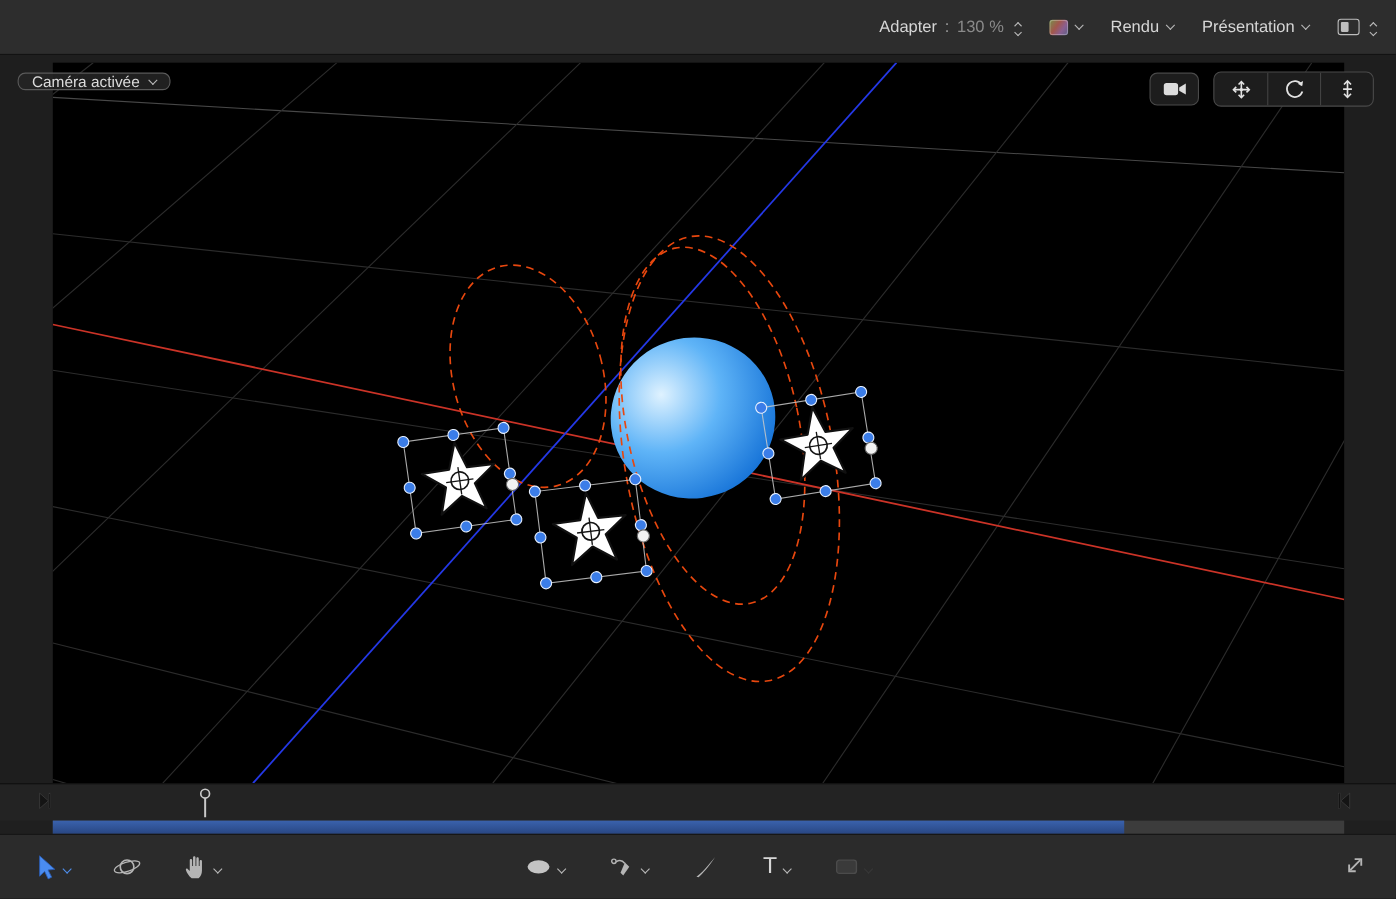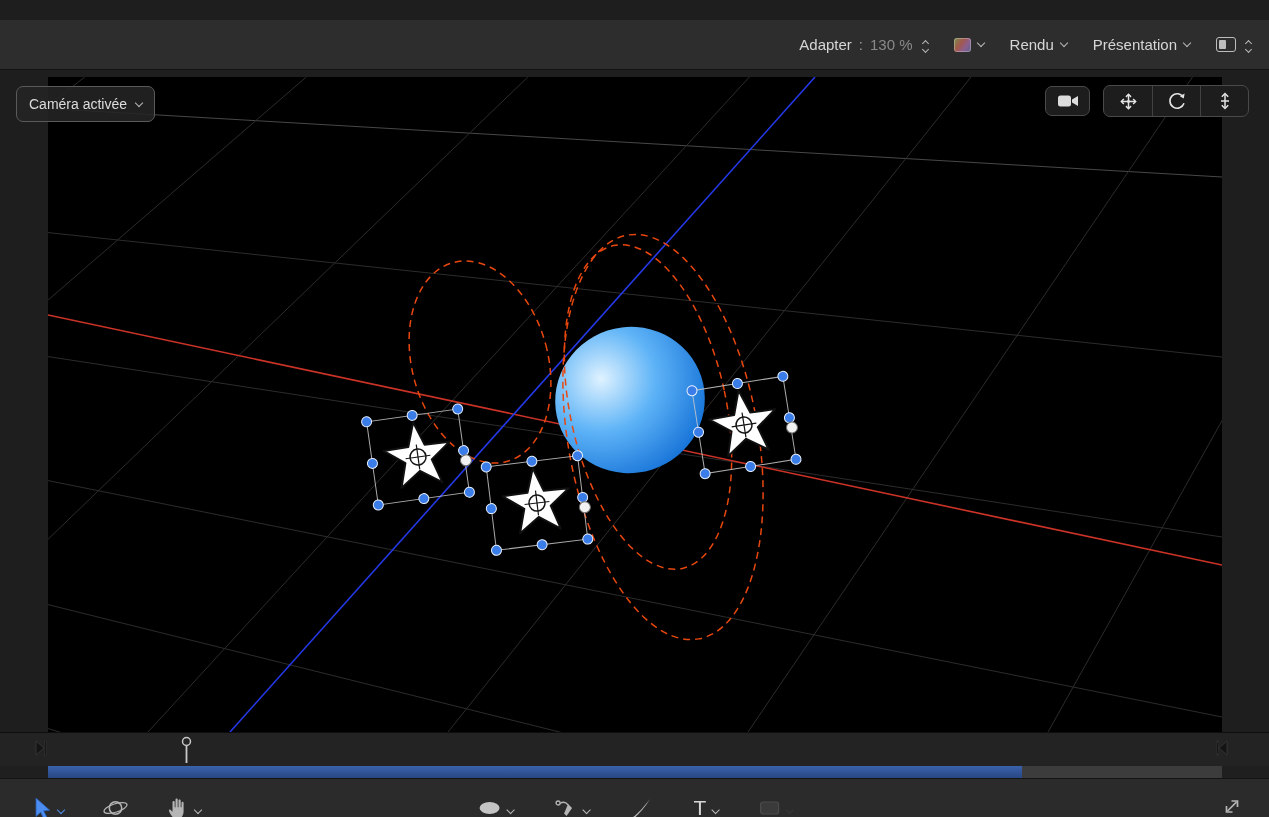--- a/index.html
+++ b/index.html
@@ -2,21 +2,21 @@
 <html><head>
 <meta charset="utf-8">
 <style>
   html,body{margin:0;padding:0;width:1269px;height:817px;background:#1e1e1e;overflow:hidden;
     font-family:"Liberation Sans",sans-serif;-webkit-font-smoothing:antialiased;}
   *{box-sizing:border-box;}
 
   
   .top-toolbar{height:50px;background:#2d2d2d;border-bottom:1px solid #121212;
     display:flex;align-items:center;justify-content:flex-end;gap:26px;padding:0 18px;
-    color:#d6d6d6;font-size:15px;margin-top:20px;}
+    color:#d6d6d6;font-size:15px;}
   .tb-group{display:flex;align-items:center;gap:7px;cursor:default;}
   .zoom-sep{color:#9a9a9a;}
   .zoom-val{color:#8a8a8a;}
   .chv{display:inline-block;width:6px;height:6px;border-right:1.7px solid #b9b9b9;
     border-bottom:1.7px solid #b9b9b9;transform:rotate(45deg);margin-top:-3px;}
   .chv.up{transform:rotate(-135deg);margin-top:3px;}
   .chv.sm{width:5px;height:5px;}
   .chv.blue{border-color:#4f8fee;}
   .chv.dim{border-color:#5c5c5c;}
   .stepper{display:inline-flex;flex-direction:column;align-items:center;gap:4px;margin-left:3px;}
@@ -24,21 +24,21 @@
     background:linear-gradient(125deg,#76904a,#a2574d 40%,#8a5f90 68%,#5b5f86);
     box-shadow:inset 0 0 0 1px rgba(255,255,255,.28);}
   .layout-ico{width:20px;height:15px;border:1.5px solid #bdbdbd;border-radius:3px;position:relative;}
   .layout-ico::after{content:'';position:absolute;left:2px;top:2px;bottom:2px;width:7px;
     background:#bdbdbd;border-radius:1px;}
 
   
   .canvas-area{position:relative;height:662px;background:#1e1e1e;}
   .canvas-black{position:absolute;left:48px;top:7px;width:1174px;height:655px;background:#000;}
   .canvas-black svg{display:block;width:100%;height:100%;}
-  .camera-btn{position:absolute;left:16px;top:16px;height:36px;padding:0 12px;
+  .camera-btn{position:absolute;left:16px;top:16px;height:16px;padding:0 12px;
     display:flex;align-items:center;gap:9px;border:1px solid #5a5a5a;border-radius:7px;
     background:rgba(36,36,36,.88);color:#dcdcdc;font-size:14px;cursor:default;}
   .view-tools{position:absolute;top:15px;right:20px;display:flex;gap:13px;align-items:center;}
   .vt-btn{height:30px;min-width:45px;display:flex;align-items:center;justify-content:center;
     border:1px solid #4a4a4a;border-radius:7px;background:#1d1d1d;}
   .vt-group{display:flex;border:1px solid #4a4a4a;border-radius:7px;background:#1d1d1d;overflow:hidden;}
   .vt-seg{width:48px;height:30px;display:flex;align-items:center;justify-content:center;}
   .vt-seg + .vt-seg{border-left:1px solid #424242;}
 
   

